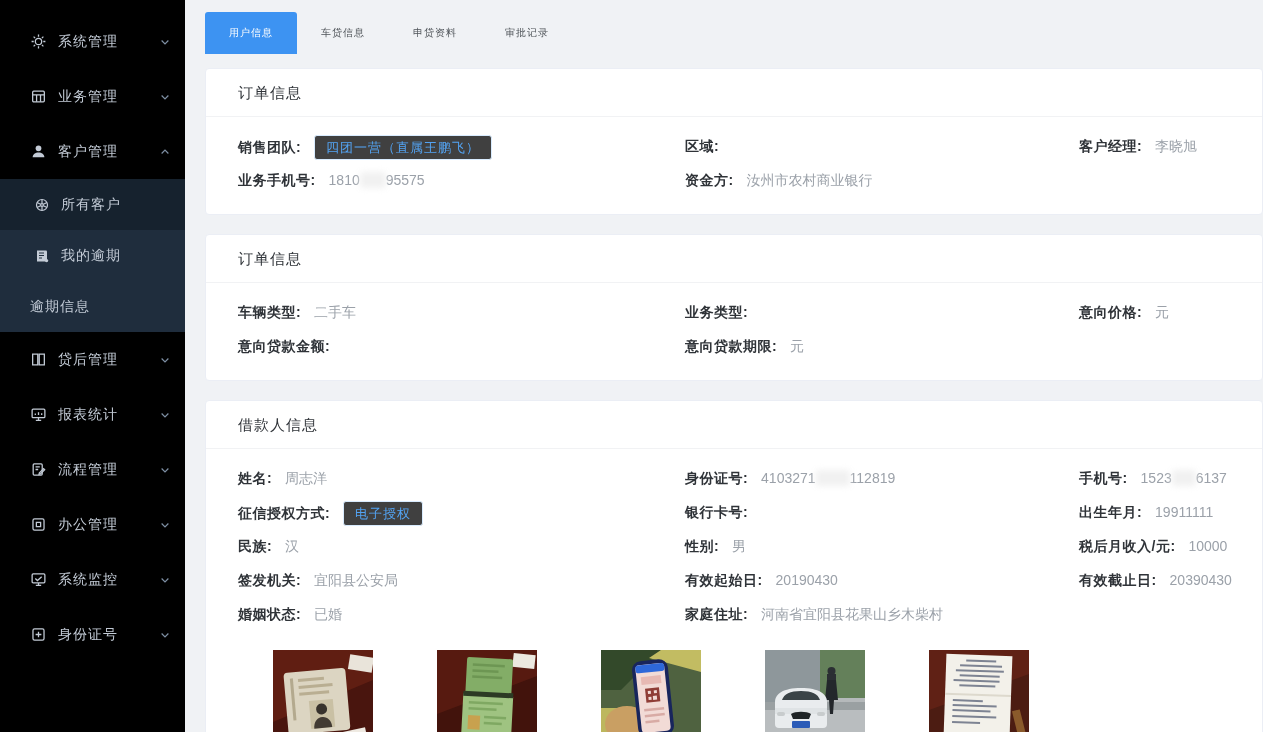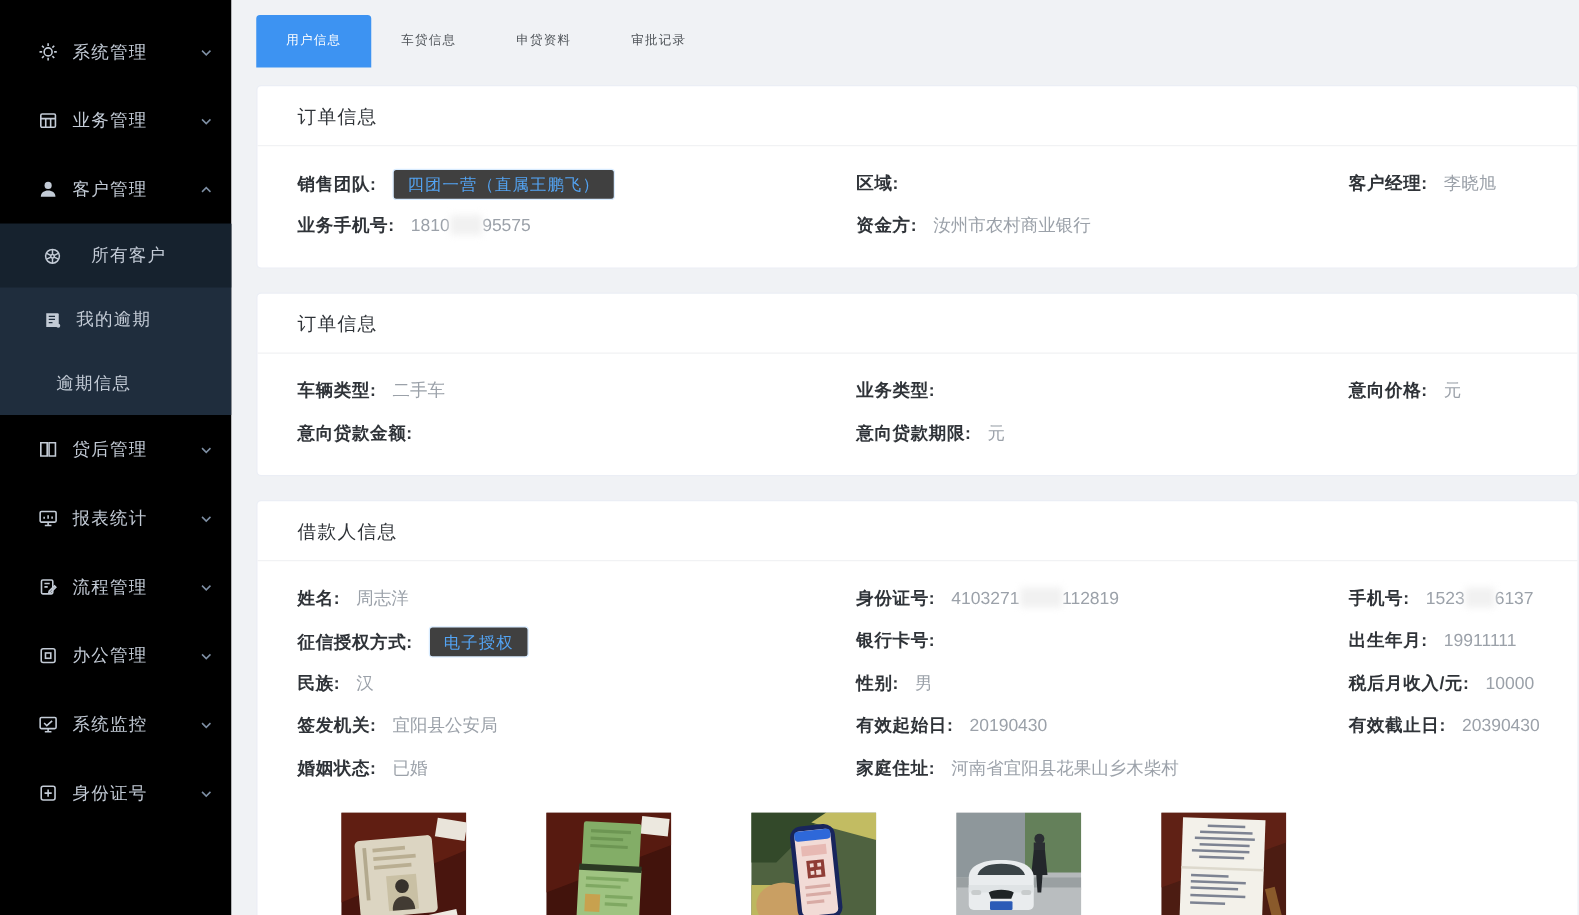--- a/index.html
+++ b/index.html
@@ -8,22 +8,22 @@
   .app { display:flex; width:1263px; height:732px; }
 
   
   .sidebar { width:185px; flex-shrink:0; background:#000000; padding-top:14px; color:#c3cbd6; }
   .menu-item { height:55px; display:flex; align-items:center; padding:0 14px 0 30px; font-size:14px; cursor:pointer; }
   .menu-item .ic { width:17px; height:17px; margin-right:11px; display:flex; align-items:center; justify-content:center; flex-shrink:0; }
   .menu-item .lab { flex:1; white-space:nowrap; letter-spacing:1px; }
   .menu-item .chev { width:12px; height:12px; color:#7e8fa4; }
   .submenu { background:#1f2d3d; }
   .submenu .menu-item { height:51px; padding-left:33px; }
-  .submenu .menu-item.active { background:#16222e;gap:12px; }
-  .submenu .menu-item.noicon { padding-left:45px; }
+  .submenu .menu-item.active { background:#16222e; }
+  .submenu .menu-item.noicon { padding-left:30px; }
   svg.icn { stroke:#c3cbd6; fill:none; stroke-width:1.2; }
 
   
   .main { flex:1; padding:12px 0 0 20px; overflow:hidden; }
 
   .tabs { display:flex; height:42px; margin-bottom:14px; }
   .tab { padding:0 24px; line-height:42px; font-size:10px; color:#4e5358; cursor:pointer; letter-spacing:1px; }
   .tab.active { background:#3d93f2; color:#fff; border-radius:3px 3px 0 0; }
 
   .card { background:#fff; border:1px solid #ebeef5; border-radius:4px; margin-bottom:19px; }

